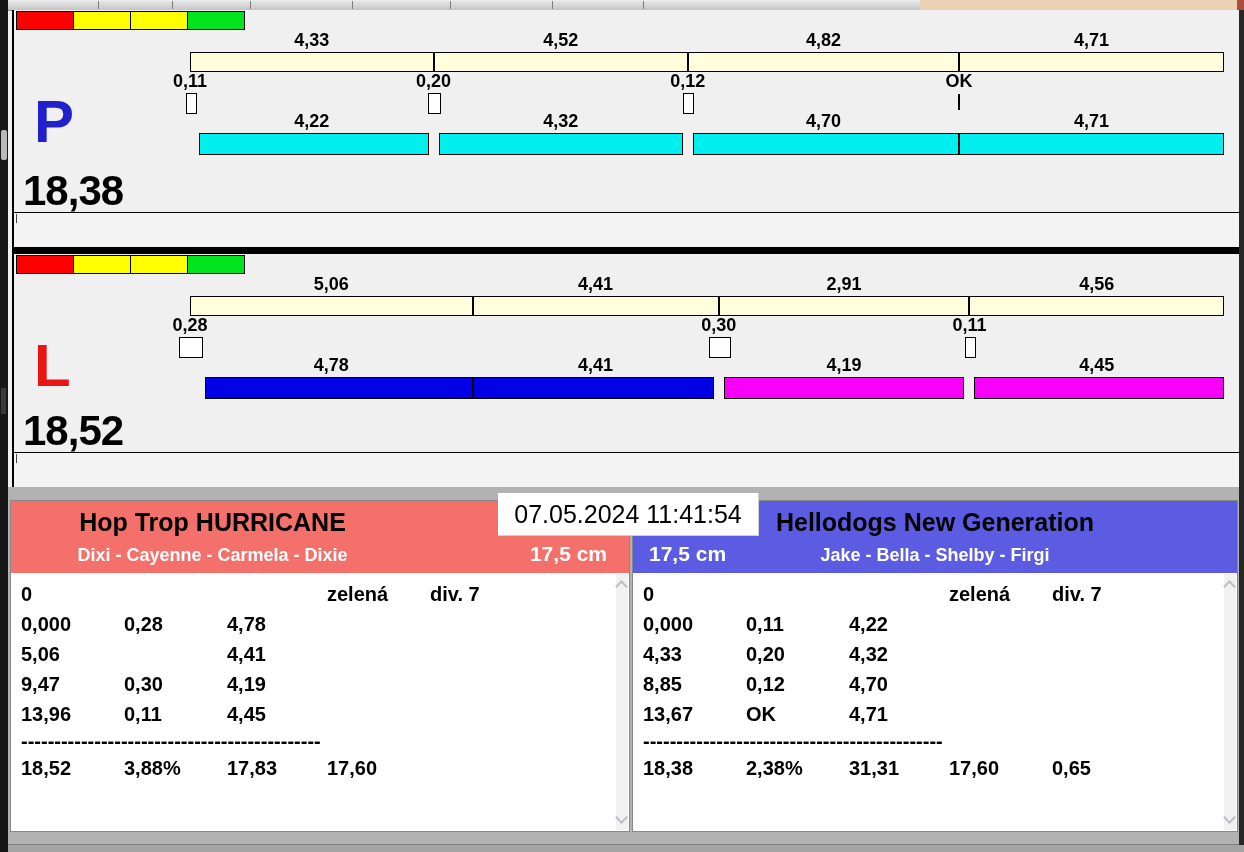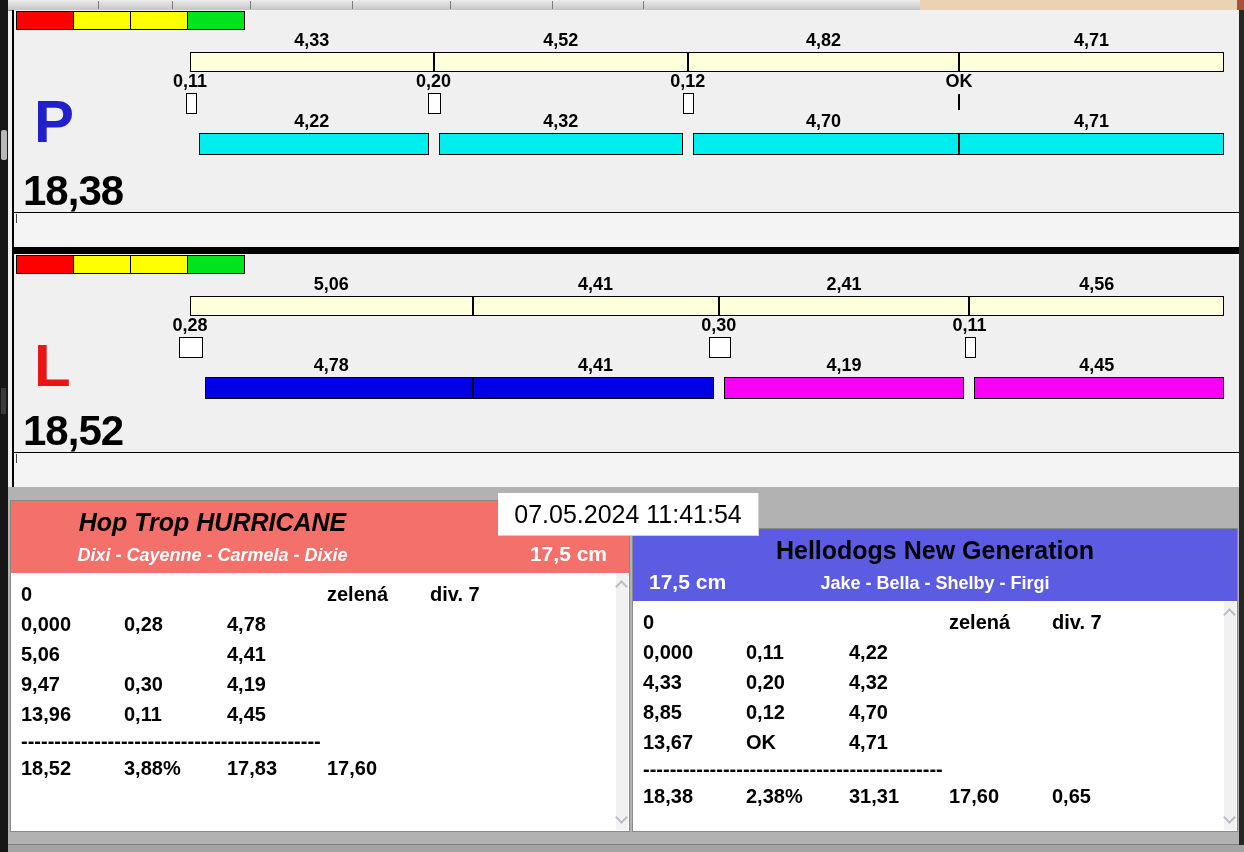--- a/index.html
+++ b/index.html
@@ -44,24 +44,24 @@
   .mark-label{position:absolute;top:62px;width:80px;height:18px;line-height:18px;text-align:center;font-size:18px;font-weight:bold;}
   .mark-box{position:absolute;top:83px;height:19px;background:#fff;border:1px solid #000;}
   .mark-line{position:absolute;top:84px;width:2px;height:16px;background:#000;}
   .dog-seg{position:absolute;top:123px;height:20px;border:1px solid #000;}
 
   
   .bottom{position:absolute;top:487px;left:0;right:0;bottom:0;background:#b2b2b2;}
   .bottom-strip{position:absolute;left:0;right:0;bottom:0;height:7px;background:#a4a4a4;border-top:1px solid #7c7c7c;}
   .team-panel{position:absolute;top:13px;bottom:20px;background:#fff;border:1px solid #888;}
   .team-panel.left{left:2px;width:618px;}
-  .team-panel.right{left:624px;right:6px;margin-top:28px;}
+  .team-panel.right{left:624px;right:6px;}
   .team-header{height:72px;position:relative;}
   .team-name{font-size:25px;font-weight:bold;color:#000;text-align:center;padding-top:7px;white-space:nowrap;}
-  .team-panel.left .team-name,.team-panel.left .team-dogs{padding-right:215px;font-style:italic;}
+  .team-panel.left .team-name,.team-panel.left .team-dogs{padding-right:215px;}
   .team-dogs{font-size:18px;font-weight:bold;color:#fff;text-align:center;margin-top:8px;white-space:nowrap;}
   .team-height{position:absolute;bottom:7px;font-size:21px;font-weight:bold;color:#fff;}
   .team-panel.left .team-height{right:22px;}
   .team-panel.right .team-height{left:16px;}
   .team-table{position:absolute;top:72px;left:0;right:0;bottom:0;background:#fff;overflow:hidden;}
   .table-body{padding-top:6px;}
   .t-row{display:grid;grid-template-columns:103px 103px 100px 103px 1fr;height:30px;line-height:30px;font-size:20px;font-weight:bold;color:#000;padding:0 4px 0 10px;}
   .t-sep{height:24px;line-height:24px;font-size:20px;font-weight:bold;white-space:nowrap;overflow:hidden;width:350px;padding-left:10px;}
   .scroll-track{position:absolute;top:1px;bottom:1px;right:1px;width:12px;background:#f1f1f1;}
   .chev{position:absolute;right:2px;width:7px;height:7px;border-left:2px solid #b9bdc6;border-top:2px solid #b9bdc6;}
@@ -143,21 +143,21 @@
         <div class="lane-letter" style="color: rgb(234, 20, 20);">L</div>
         <div class="bar-area">
             <div class="cream-bar" style="background: rgb(255, 255, 220);"></div>
             <div class="seg-label top" style="left: 0%; width: 27.322%;">5,06</div>
             <div class="seg-label dog" style="left: 0%; width: 27.322%;">4,78</div>
             <div class="dog-seg" style="left: calc(0% + 15px); width: calc(27.322% - 17px); background: rgb(0, 0, 230);"></div>
             <div class="seg-label top" style="left: 27.322%; width: 23.812%;">4,41</div>
             <div class="cream-div" style="left: calc(27.322% - 1px);"></div>
             <div class="seg-label dog" style="left: 27.322%; width: 23.812%;">4,41</div>
             <div class="dog-seg" style="left: calc(27.322% + 0px); width: calc(23.812% - 7px); background: rgb(0, 0, 230);"></div>
-            <div class="seg-label top" style="left: 51.134%; width: 24.244%;">2,41</div>
+            <div class="seg-label top" style="left: 51.134%; width: 24.244%;">2,91</div>
             <div class="cream-div" style="left: calc(51.134% - 1px);"></div>
             <div class="seg-label dog" style="left: 51.134%; width: 24.244%;">4,19</div>
             <div class="dog-seg" style="left: calc(51.134% + 5px); width: calc(24.244% - 12px); background: rgb(248, 0, 248);"></div>
             <div class="seg-label top" style="left: 75.378%; width: 24.622%;">4,56</div>
             <div class="cream-div" style="left: calc(75.378% - 1px);"></div>
             <div class="seg-label dog" style="left: 75.378%; width: 24.622%;">4,45</div>
             <div class="dog-seg" style="left: calc(75.378% + 5px); width: calc(24.622% - 7px); background: rgb(248, 0, 248);"></div>
             <div class="mark-label" style="left: calc(0% - 40px);">0,28</div>
             <div class="mark-box" style="left: calc(0% - 11px); width: 22px;"></div>
             <div class="mark-label" style="left: calc(51.134% - 40px);">0,30</div>

